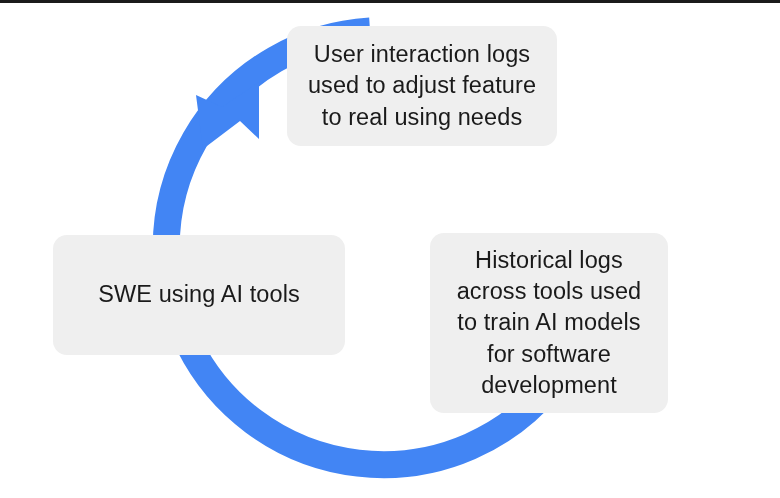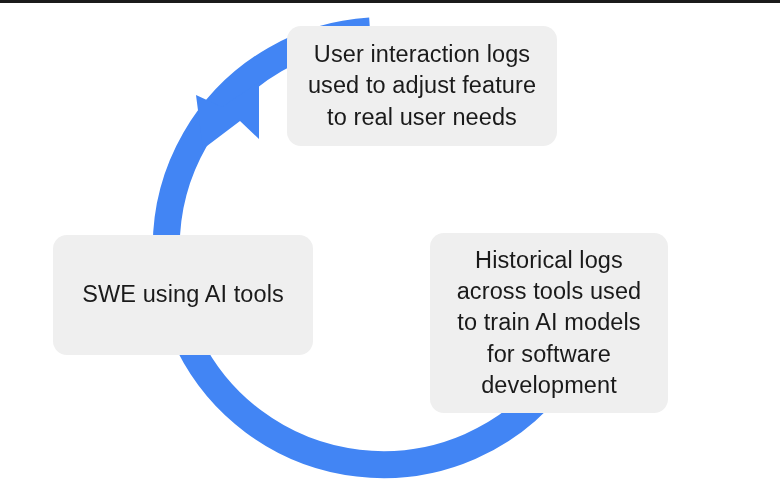--- a/index.html
+++ b/index.html
@@ -55,21 +55,21 @@
   }
   #box-right {
     left: 430px;
     top: 230px;
     width: 238px;
     height: 180px;
   }
   #box-left {
     left: 53px;
     top: 232px;
-    width: 260px;
+    width: 292px;
     height: 120px;
   }
 </style>
 </head>
 <body>
 
 <div id="canvas">
 
   <svg id="cycle-svg" viewBox="0 0 780 498" aria-hidden="true">
 
@@ -79,21 +79,21 @@
     </g>
 
     <g>
       <polygon points="259,79 259,136 240,118 203,146 196,92 222,104" fill="#4285f4"></polygon>
     </g>
   </svg>
 
   <div class="node-box" id="box-top">
     <span class="node-text">User interaction logs
 used to adjust feature
-to real user needs</span>
+to real using needs</span>
   </div>
 
   <div class="node-box" id="box-right">
     <span class="node-text">Historical logs
 across tools used
 to train AI models
 for software
 development</span>
   </div>
 

